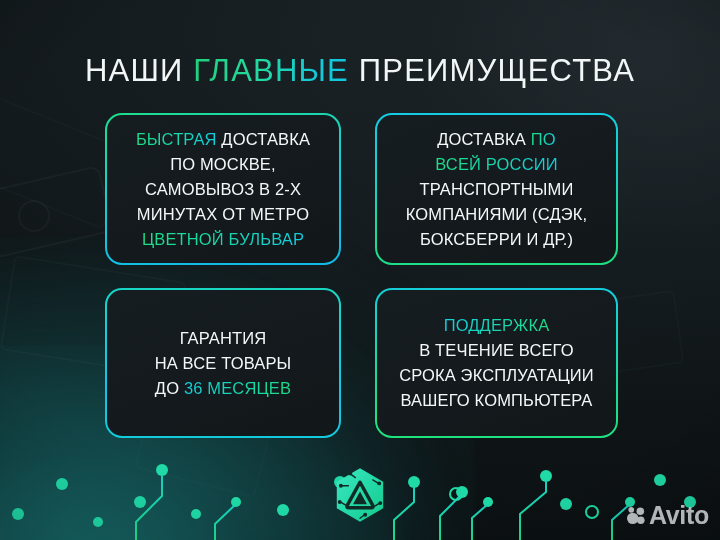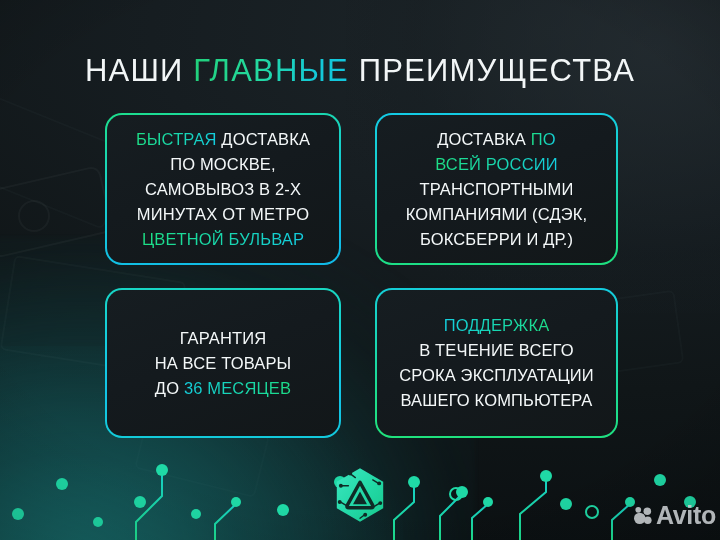--- a/index.html
+++ b/index.html
@@ -163,21 +163,21 @@
     position: absolute;
     left: 331px;
     top: 466px;
     width: 58px;
     height: 58px;
   }
 
   
   .avito {
     position: absolute;
-    right: 4px;
+    right: 11px;
     bottom: 12px;
     display: flex;
     align-items: center;
     gap: 3px;
     opacity: 0.88;
   }
   .avito .dots { width: 19px; height: 19px; display:block; }
   .avito .word {
     font-size: 25px;
     line-height: 25px;

